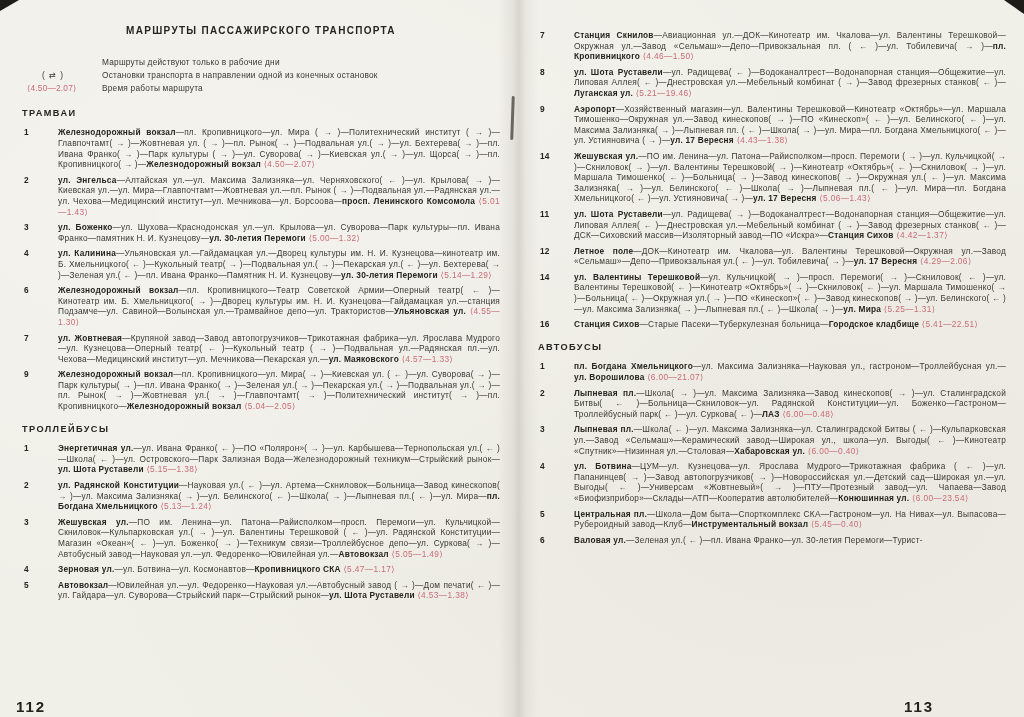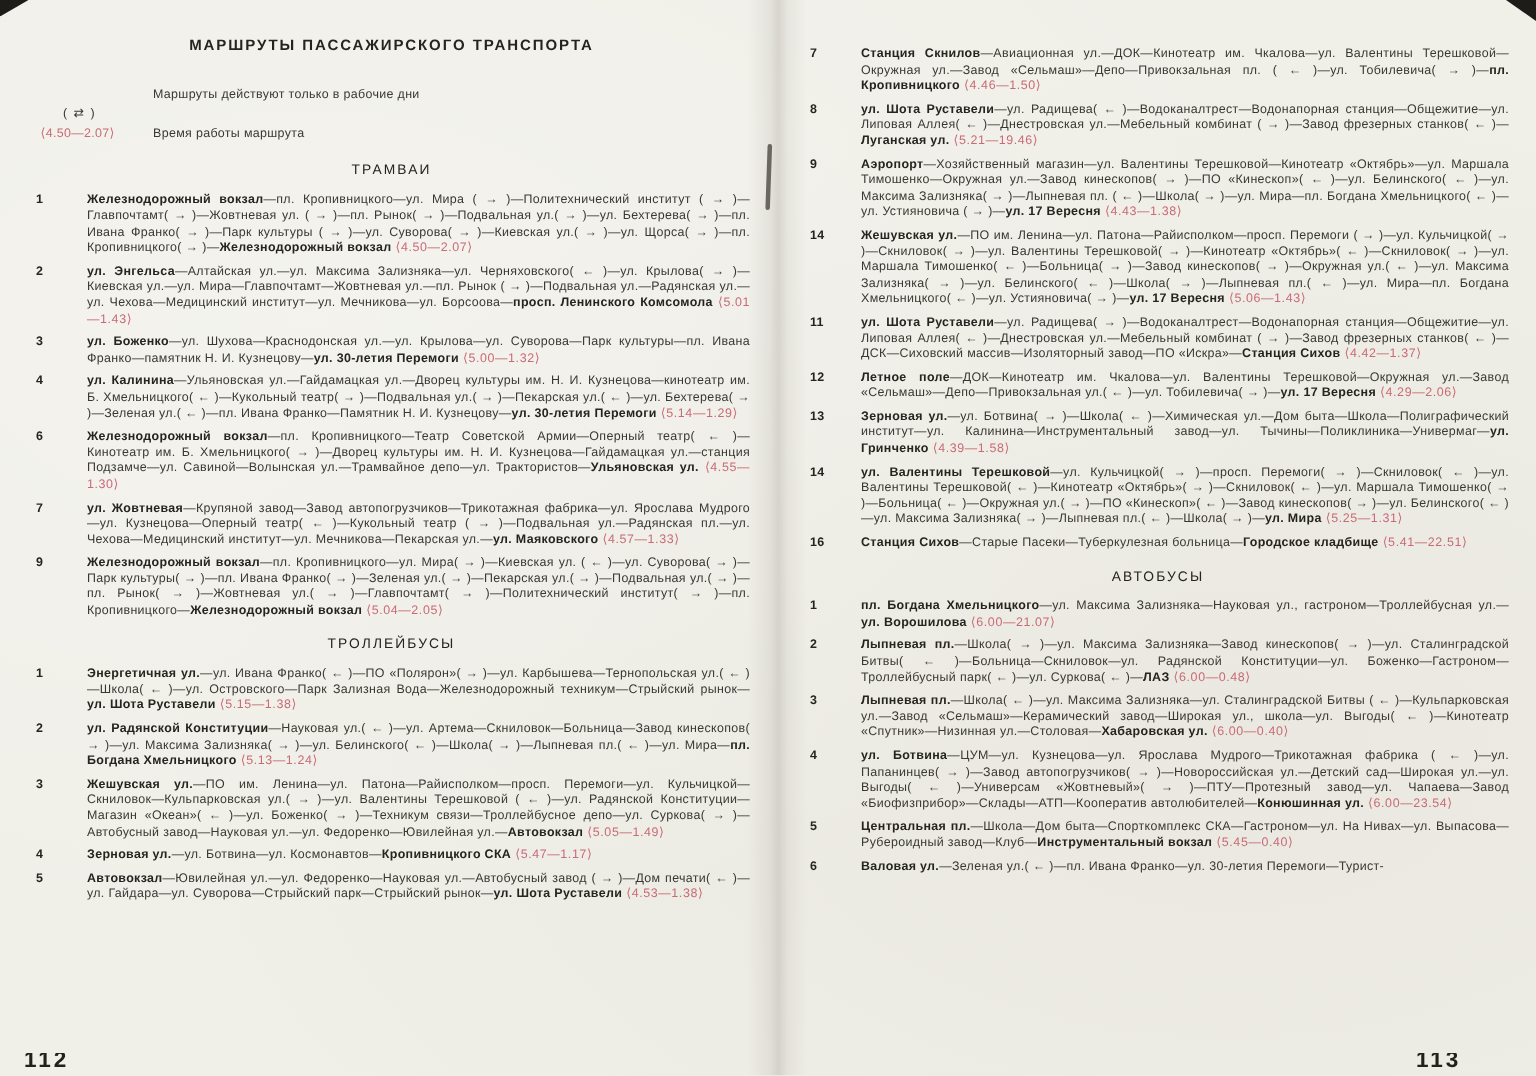--- a/index.html
+++ b/index.html
@@ -36,52 +36,53 @@
   .doc-title{
     text-align:center;font-weight:700;font-size:10px;letter-spacing:1.3px;
     color:var(--ink-bold);margin:0 0 19px 0;
   }
   .legend{margin:0 0 2px 0;}
   .legend-row{display:grid;grid-template-columns:80px 1fr;line-height:13.4px;}
   .legend-sym{white-space:nowrap;}
   .legend-row.r2 .legend-sym{padding-left:20px;letter-spacing:1px;}
   .legend-row.r3 .legend-sym{padding-left:5px;color:var(--accent);}
   .section-heading{
-    text-align:center;font-weight:400;font-size:9.2px;letter-spacing:1.4px;
+    font-weight:700;font-size:9.2px;letter-spacing:1.4px;
     color:var(--ink-bold);margin:12px 0 9px 0;
   }
   .route{display:grid;grid-template-columns:36px 1fr;margin-bottom:5px;}
   .route .num{font-weight:700;color:var(--ink-bold);padding-left:2px;}
   .route .body{text-align:justify;}
   .route .body b{font-weight:700;color:var(--ink-bold);}
   .route .time{color:var(--accent);letter-spacing:.4px;}
   .page-num{
     position:absolute;top:702px;height:15px;overflow:hidden;
     font-weight:700;font-size:15px;letter-spacing:2px;color:#232219;
   }
   .page-num.left{left:16px;text-align:right;}
-  .page-num.right{left:944px;}
+  .page-num.right{left:904px;}
 </style>
 </head>
 <body>
 
 <div class="gutter"></div>
 <div class="gutter-ink"></div>
 <div class="corner tl"></div>
 <div class="corner tr"></div>
 
 <div class="page page-left">
   <h1 class="doc-title">МАРШРУТЫ ПАССАЖИРСКОГО ТРАНСПОРТА</h1>
   <div class="legend">
     <div class="legend-row r1">
       <span class="legend-sym"></span>
       <span class="legend-text">Маршруты действуют только в рабочие дни</span>
     </div>
     <div class="legend-row r2">
       <span class="legend-sym">( ⇄ )</span>
+      <span class="legend-text">Остановки транспорта в направлении одной из конечных остановок</span>
     </div>
     <div class="legend-row r3">
       <span class="legend-sym">⟨4.50—2.07⟩</span>
       <span class="legend-text">Время работы маршрута</span>
     </div>
   </div>
   <div>
       <div class="section-heading">ТРАМВАИ</div>
       <div class="route">
         <span class="num">1</span>
@@ -155,24 +156,20 @@
       </div>
       <div class="route">
         <span class="num">11</span>
         <span class="body"><b>ул. Шота Руставели</b>—ул. Радищева( → )—Водоканалтрест—Водонапорная станция—Общежитие—ул. Липовая Аллея( ← )—Днестровская ул.—Мебельный комбинат ( → )—Завод фрезерных станков( ← )—ДСК—Сиховский массив—Изоляторный завод—ПО «Искра»—<b>Станция Сихов</b><span class="time"> ⟨4.42—1.37⟩</span></span>
       </div>
       <div class="route">
         <span class="num">12</span>
         <span class="body"><b>Летное поле</b>—ДОК—Кинотеатр им. Чкалова—ул. Валентины Терешковой—Окружная ул.—Завод «Сельмаш»—Депо—Привокзальная ул.( ← )—ул. Тобилевича( → )—<b>ул. 17 Вересня</b><span class="time"> ⟨4.29—2.06⟩</span></span>
       </div>
       <div class="route">
-        <span class="num">13</span>
-        <span class="body"><b>Зерновая ул.</b>—ул. Ботвина( → )—Школа( ← )—Химическая ул.—Дом быта—Школа—Полиграфический институт—ул. Калинина—Инструментальный завод—ул. Тычины—Поликлиника—Универмаг—<b>ул. Гринченко</b><span class="time"> ⟨4.39—1.58⟩</span></span>
-      </div>
-      <div class="route">
         <span class="num">14</span>
         <span class="body"><b>ул. Валентины Терешковой</b>—ул. Кульчицкой( → )—просп. Перемоги( → )—Скниловок( ← )—ул. Валентины Терешковой( ← )—Кинотеатр «Октябрь»( → )—Скниловок( ← )—ул. Маршала Тимошенко( → )—Больница( ← )—Окружная ул.( → )—ПО «Кинескоп»( ← )—Завод кинескопов( → )—ул. Белинского( ← )—ул. Максима Зализняка( → )—Лыпневая пл.( ← )—Школа( → )—<b>ул. Мира</b><span class="time"> ⟨5.25—1.31⟩</span></span>
       </div>
       <div class="route">
         <span class="num">16</span>
         <span class="body"><b>Станция Сихов</b>—Старые Пасеки—Туберкулезная больница—<b>Городское кладбище</b><span class="time"> ⟨5.41—22.51⟩</span></span>
       </div>
       <div class="section-heading">АВТОБУСЫ</div>
       <div class="route">
         <span class="num">1</span>

